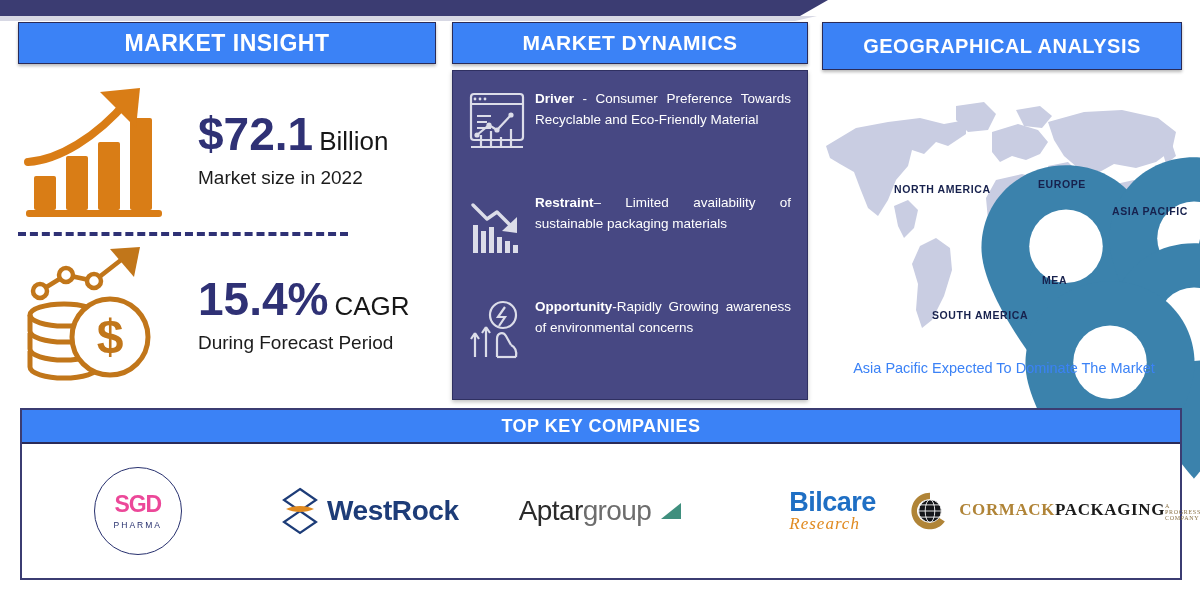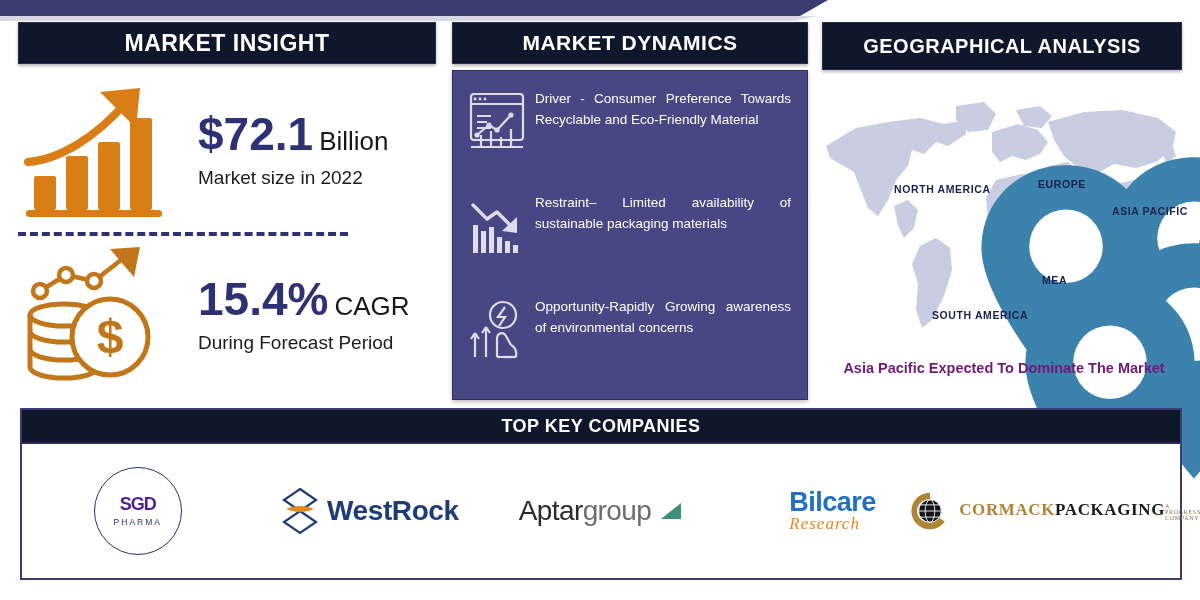--- a/index.html
+++ b/index.html
@@ -30,21 +30,21 @@
   .top-ribbon-shadow:after{
     content:"";position:absolute;right:-22px;top:0;
     width:0;height:0;
     border-top:5px solid #d7d8e4;
     border-right:22px solid transparent;
   }
 
   
   .title-bar{
     position:absolute;
-    background:#0f172a;
+    background:#3b82f6;
     border:1px solid #2a2b58;
     color:#ffffff;
     font-weight:bold;
     display:flex;align-items:center;justify-content:center;
     letter-spacing:.5px;
     box-shadow:0 2px 3px rgba(0,0,0,.28);
     box-sizing:border-box;
   }
 
   
@@ -83,30 +83,30 @@
     position:absolute;left:10px;width:336px;display:flex;align-items:flex-start;
   }
   #dyn-0{top:18px;}
   #dyn-1{top:122px;}
   #dyn-2{top:226px;}
   .dyn-icon{width:60px;height:62px;flex:none;margin-left:4px;margin-top:2px;}
   .dyn-text{
     color:#ffffff;font-size:13.5px;line-height:1.55;
     margin-left:8px;width:256px;text-align:justify;
   }
-  .dyn-text b{font-weight:normal;}
+  .dyn-text b{font-weight:bold;}
 
   
   #geo-title{left:822px;top:22px;width:360px;height:48px;font-size:20px;}
   .geo-body{position:absolute;left:816px;top:78px;width:376px;height:322px;}
   .map-wrap{position:absolute;left:0;top:10px;width:376px;height:250px;}
   .map-wrap svg{width:100%;height:100%;display:block;}
   .geo-caption{
     position:absolute;left:0;top:282px;width:376px;text-align:center;
-    font-size:14.5px;font-weight:bold;color:#701a75;
+    font-size:14.5px;font-weight:normal;color:#3b82f6;
   }
   .pin-label{
     position:absolute;font-size:10.5px;font-weight:bold;color:#17214d;
     letter-spacing:.6px;white-space:nowrap;
   }
 
   
   .companies{
     position:absolute;left:20px;top:408px;width:1162px;height:172px;
     border:2px solid #3b3c72;background:#ffffff;box-sizing:border-box;
@@ -122,21 +122,21 @@
   .logo-cell{
     display:flex;align-items:center;justify-content:center;
     height:90px;width:200px;
   }
 
   
   .sgd{
     width:86px;height:86px;border-radius:50%;border:1.6px solid #27306e;
     display:flex;flex-direction:column;align-items:center;justify-content:center;
   }
-  .sgd .w{font-size:18px;font-weight:bold;color:#4c1d95;letter-spacing:-1px;line-height:1;}
+  .sgd .w{font-size:23px;font-weight:bold;color:#ec4899;letter-spacing:-1px;line-height:1;}
   .sgd .s{font-size:8.5px;letter-spacing:2px;color:#27306e;margin-top:4px;}
 
   
   .westrock{display:flex;align-items:center;}
   .westrock .mark{width:40px;height:48px;margin-right:7px;}
   .westrock .w{font-size:28px;font-weight:bold;color:#1d3c78;letter-spacing:-.4px;}
 
   
   .aptar{display:flex;align-items:center;}
   .aptar .w{font-size:28px;color:#2b2b2b;letter-spacing:-.6px;}

